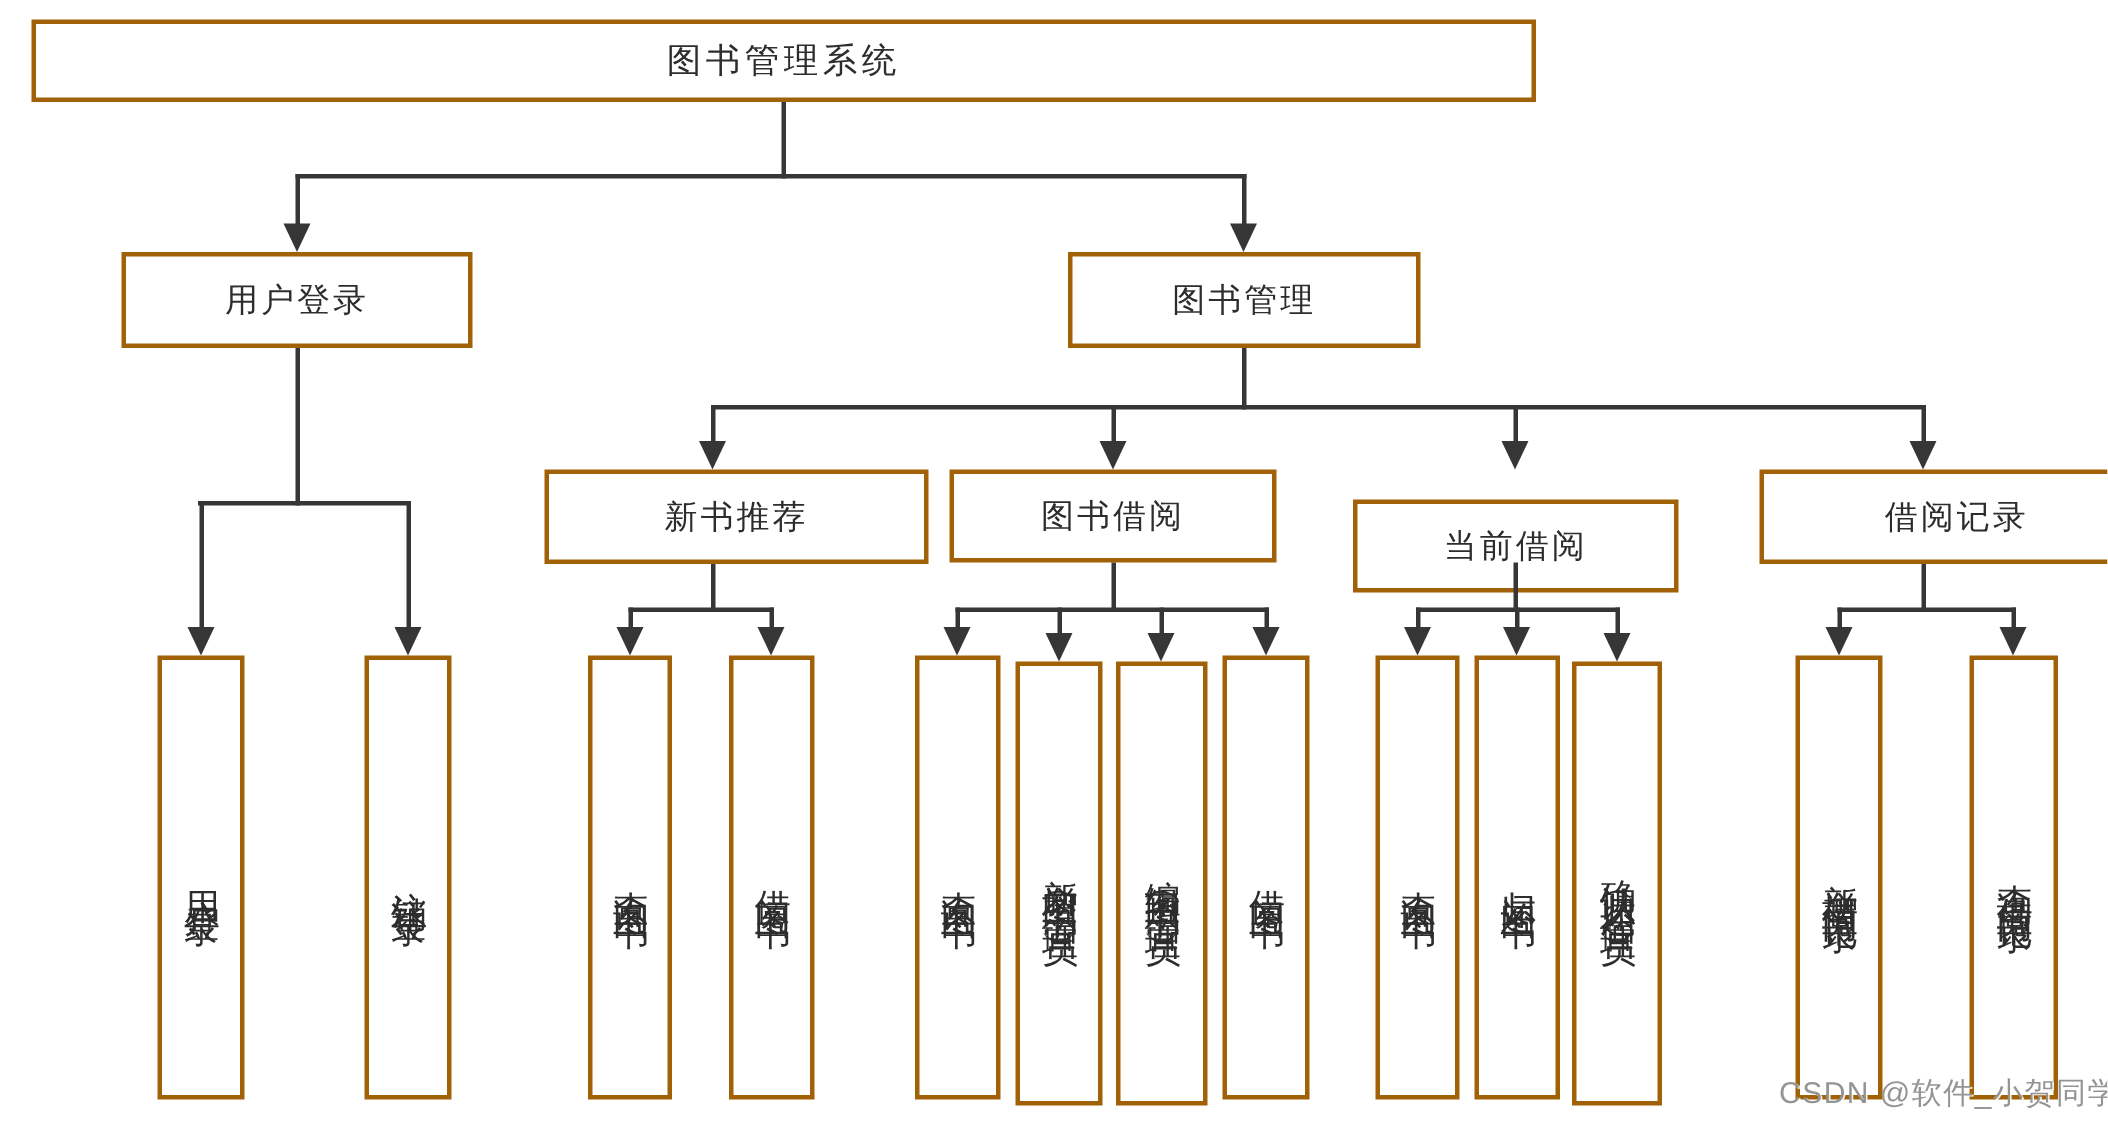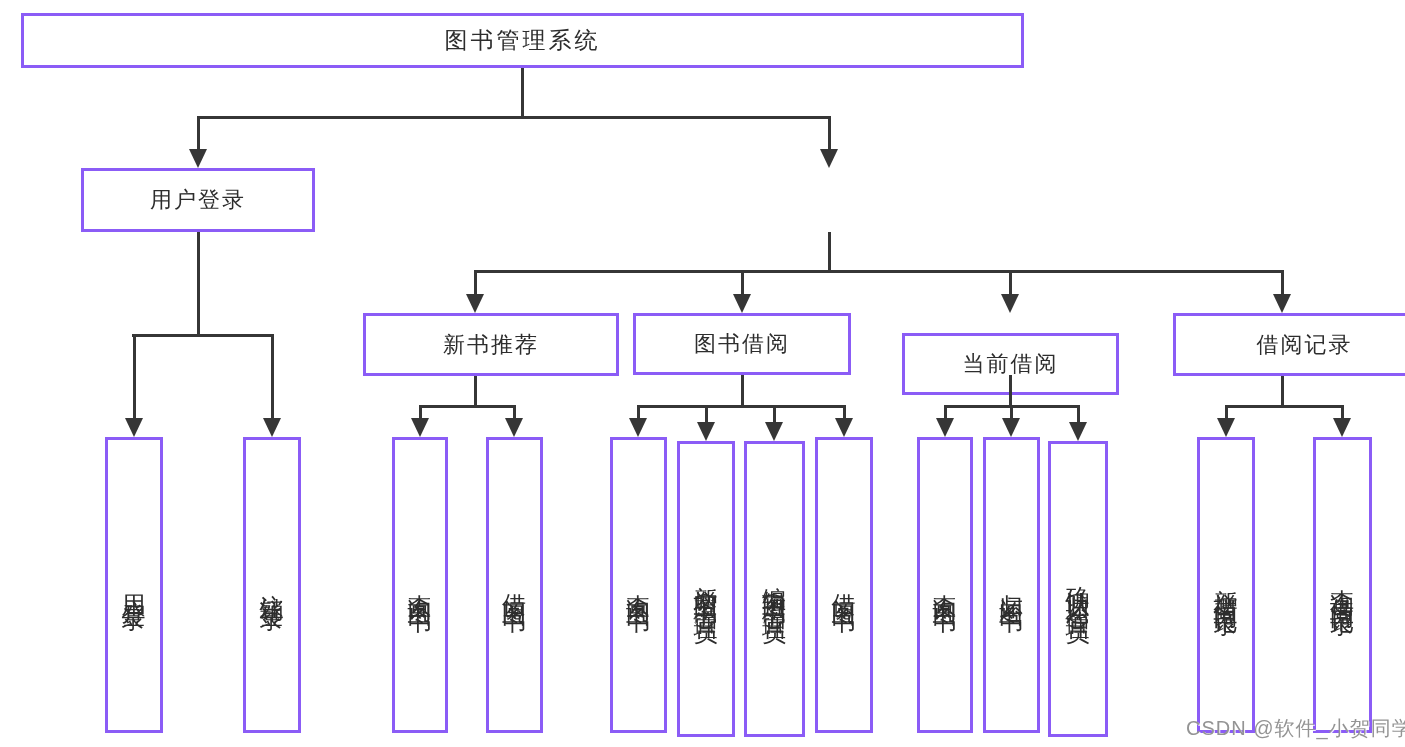--- a/index.html
+++ b/index.html
@@ -7,21 +7,21 @@
     position:relative;
     width:1405px;height:747px;
     background:#ffffff;
     font-family:"Liberation Sans", sans-serif;
     overflow:hidden;
   }
   .node{
     position:absolute;
     box-sizing:border-box;
     background:#ffffff;
-    border:3px solid #8b5cf6;
+    border:3px solid #a16207;
     color:#2d2d2d;
     display:flex;
     align-items:center;
     justify-content:center;
   }
   .h-node{font-size:22px;letter-spacing:2px;}
   .root-node{font-size:23px;letter-spacing:3px;}
   .v-node{
     writing-mode:vertical-rl;
     text-orientation:mixed;
@@ -54,20 +54,23 @@
 <div class="canvas">
 
   <div class="node h-node root-node" style="left:21px;top:13px;width:1003px;height:55px;">
     <span>图书管理系统</span>
   </div>
 
   <div class="node h-node" style="left:81px;top:168px;width:234px;height:64px;">
     <span>用户登录</span>
   </div>
 
+  <div class="node h-node" style="left:712px;top:168px;width:235px;height:64px;">
+    <span>图书管理</span>
+  </div>
 
   <div class="node h-node" style="left:363px;top:313px;width:256px;height:63px;">
     <span>新书推荐</span>
   </div>
 
   <div class="node h-node" style="left:633px;top:313px;width:218px;height:62px;">
     <span>图书借阅</span>
   </div>
 
   <div class="node h-node" style="left:902px;top:313px;width:217px;height:62px;margin-top:20px;">

